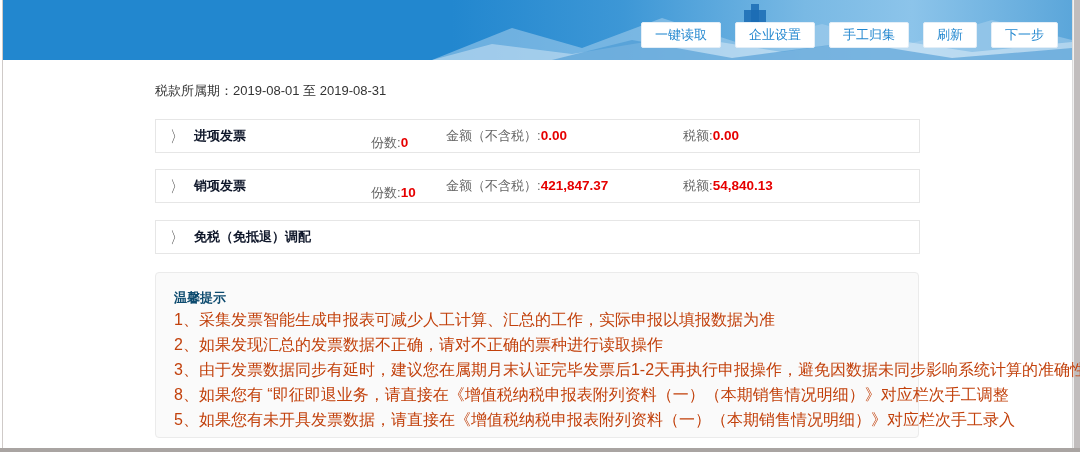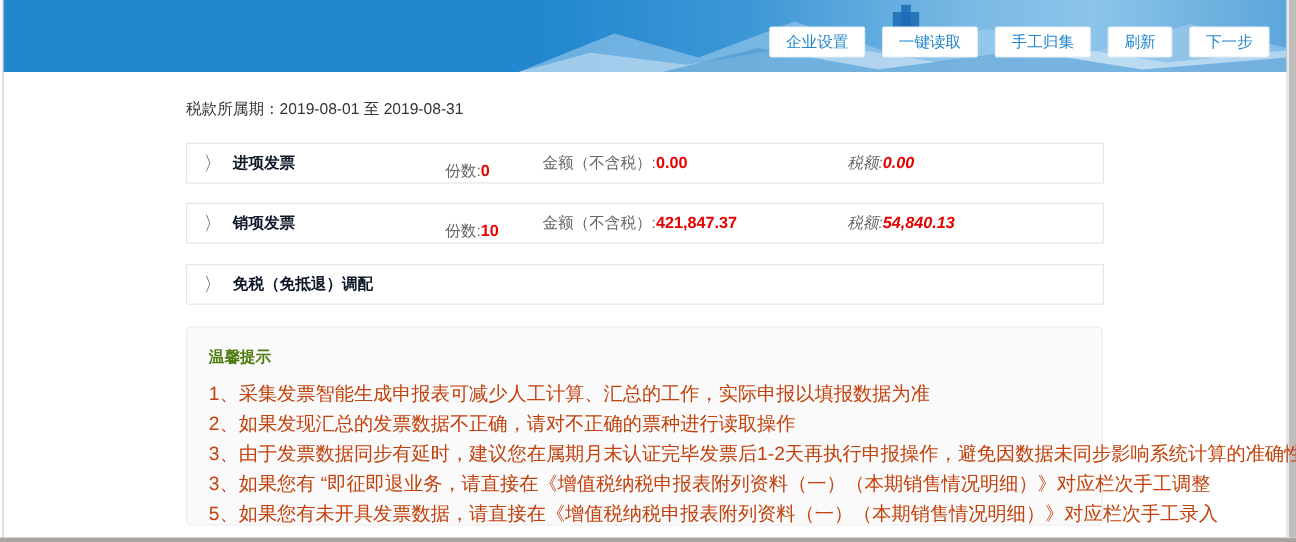--- a/index.html
+++ b/index.html
@@ -58,29 +58,29 @@
   .row-3 { top:220px; }
   .chevron {
     margin-left:14px; margin-right:10px;
     color:#4a4a4a; font-size:14px; line-height:1;
     transform:scaleY(1.15);
   }
   .inv-title { font-size:13px; font-weight:bold; color:#0f172a; }
   .stat { position:absolute; font-size:13px; color:#666666; white-space:nowrap; }
   .stat .val { color:#e60000; font-weight:bold; font-size:13.5px; }
   .stat-count  { left:215px;margin-top:13px; }
-  .stat-amount { left:296px;text-align:center; }
-  .stat-tax    { left:550px;font-style:italic; }
+  .stat-amount { left:290px;text-align:center; }
+  .stat-tax    { left:527px; }
   
   .tips {
     position:absolute; left:155px; top:272px; width:764px; height:166px;
     background:#fafafa; border:1px solid #ebebeb; border-radius:4px;
     padding:16px 18px;
   }
-  .tips-title { font-size:13px; font-weight:bold; color:#4d7c0f; margin-bottom:9px; }
+  .tips-title { font-size:13px; font-weight:bold; color:#0c4a6e; }
   .tips-item  { font-size:16px; color:#c2410c; line-height:25px; white-space:nowrap; }
 </style>
 </head>
 <body>
 
 <div class="frame-left"></div>
 <div class="frame-bottom"></div>
 <div class="scrollbar">
   <div class="thumb"></div>
 </div>
@@ -88,22 +88,22 @@
 <div class="header">
   <svg class="banner" viewBox="0 0 640 60" preserveAspectRatio="none">
     <rect x="0" y="0" width="640" height="60" fill="#4c9dd8" opacity="0.0"></rect>
     <polygon points="0,60 80,28 150,48 230,18 310,44 390,24 470,46 560,20 640,40 640,60" fill="#a7d0ec" opacity="0.55"></polygon>
     <polygon points="0,60 60,44 140,54 250,36 350,52 450,38 540,52 640,42 640,60" fill="#ffffff" opacity="0.35"></polygon>
     <polygon points="120,60 200,40 300,58 420,42 520,58 640,48 640,60" fill="#3f93d2" opacity="0.55"></polygon>
     <rect x="312" y="10" width="22" height="14" fill="#1b6cb4" opacity="0.85"></rect>
     <rect x="319" y="4" width="8" height="22" fill="#1b6cb4" opacity="0.85"></rect>
   </svg>
   <div class="buttons">
+    <button class="hbtn">一键读取</button>
     <button class="hbtn">企业设置</button>
-    <button class="hbtn">一键读取</button>
     <button class="hbtn">手工归集</button>
     <button class="hbtn">刷新</button>
     <button class="hbtn">下一步</button>
   </div>
 </div>
 
 <div class="period">税款所属期：2019-08-01 至 2019-08-31</div>
 
 <div class="inv-row row-1">
   <span class="chevron">〉</span>
@@ -124,15 +124,15 @@
 <div class="inv-row row-3">
   <span class="chevron">〉</span>
   <span class="inv-title">免税（免抵退）调配</span>
 </div>
 
 <div class="tips">
   <div class="tips-title">温馨提示</div>
   <div class="tips-item">1、采集发票智能生成申报表可减少人工计算、汇总的工作，实际申报以填报数据为准</div>
   <div class="tips-item">2、如果发现汇总的发票数据不正确，请对不正确的票种进行读取操作</div>
   <div class="tips-item">3、由于发票数据同步有延时，建议您在属期月末认证完毕发票后1-2天再执行申报操作，避免因数据未同步影响系统计算的准确性</div>
-  <div class="tips-item">3、如果您有 “即征即退业务，请直接在《增值税纳税申报表附列资料（一）（本期销售情况明细）》对应栏次手工调整</div>
+  <div class="tips-item">8、如果您有 “即征即退业务，请直接在《增值税纳税申报表附列资料（一）（本期销售情况明细）》对应栏次手工调整</div>
   <div class="tips-item">5、如果您有未开具发票数据，请直接在《增值税纳税申报表附列资料（一）（本期销售情况明细）》对应栏次手工录入</div>
 </div>
 
 </body></html>

